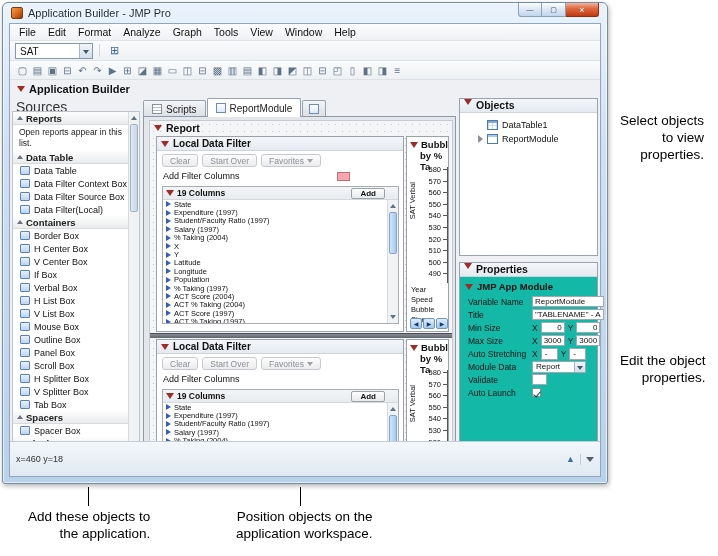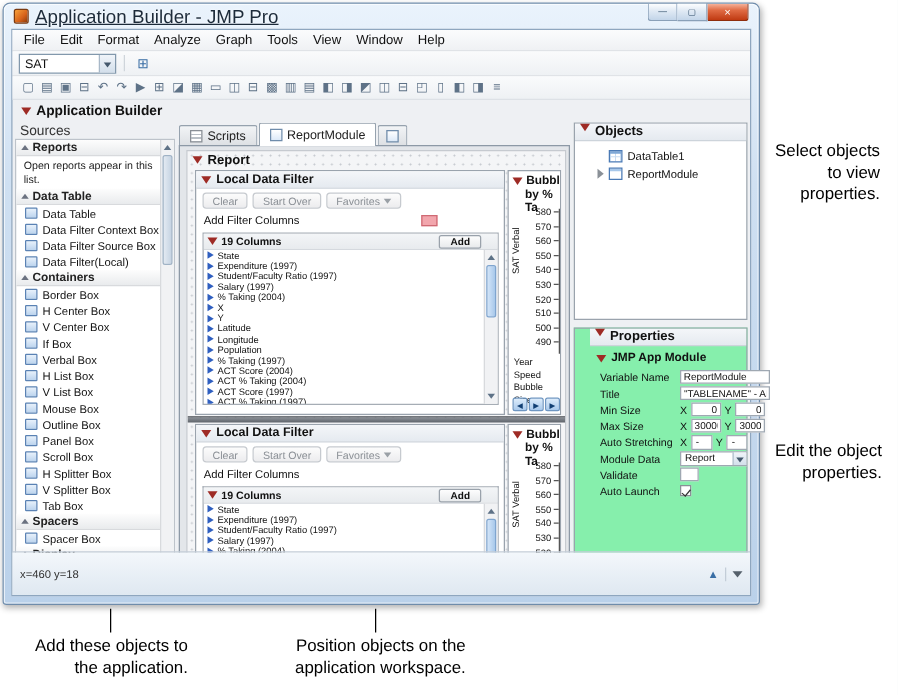--- a/index.html
+++ b/index.html
@@ -8,21 +8,21 @@
   .page { position:relative; width:718px; height:556px; background:#fff; overflow:hidden; }
 
   
   .window { position:absolute; left:2px; top:2px; width:606px; height:482px;
     border:1px solid #6f8cab; border-radius:6px 6px 3px 3px;
     background:linear-gradient(#eaf3fc,#cfe0f2 30%,#bad1ea);
     box-shadow: inset 0 0 0 1px rgba(255,255,255,.65), 1px 2px 5px rgba(0,0,0,.3); }
   .titlebar { position:absolute; left:0; top:0; right:0; height:20px; display:flex; align-items:center; padding:0 8px; gap:5px; }
   .app-icon { width:12px; height:12px; border-radius:2px; border:1px solid #7a3a10;
     background:linear-gradient(135deg,#f7a13c,#d6611a 60%,#8a3a0a); flex:0 0 auto; }
-  .title-text { font-size:15px; color:#1d2b3a; text-shadow:0 0 3px #fff; white-space:nowrap;text-decoration:underline; }
+  .title-text { font-size:11px; color:#1d2b3a; text-shadow:0 0 3px #fff; white-space:nowrap; }
   .win-buttons { position:absolute; right:8px; top:0; display:flex; }
   .win-btn { height:14px; border:1px solid #8aa0b8; border-top:none; display:flex; align-items:center; justify-content:center;
     font-size:7px; color:#2c4a66; background:linear-gradient(#fdfeff,#dfe9f4 45%,#c3d5e9); cursor:default; }
   .win-btn.min { width:24px; border-radius:0 0 0 3px; }
   .win-btn.max { width:24px; border-left:none; }
   .win-btn.close { width:33px; border-left:none; border-radius:0 0 3px 0; color:#fff; font-size:9px;
     background:linear-gradient(#f6b39c,#e06b44 40%,#c03a12); border-color:#8f2d0d; }
 
   .window-inner { position:absolute; left:6px; right:6px; top:20px; bottom:6px; background:#eef0f3; border:1px solid #8ea6bf; }
 
@@ -41,21 +41,21 @@
   .toolbar2 { position:absolute; left:0; top:37px; right:0; height:19px; background:linear-gradient(#fafbfc,#eef1f4);
     border-bottom:1px solid #dde1e6; display:flex; align-items:center; padding-left:5px; }
   .tb2-icon { width:15px; height:15px; display:flex; align-items:center; justify-content:center; font-size:10px; color:#5e7287; }
 
   
   .wedge { width:0; height:0; border-left:4px solid transparent; border-right:4px solid transparent; border-top:6px solid #9e2b25; flex:0 0 auto; }
   .ab-header { position:absolute; left:3px; top:57px; height:16px; display:flex; align-items:center; gap:4px; padding-left:4px; }
   .ab-title { font-size:11px; font-weight:bold; color:#111; white-space:nowrap; }
 
   
-  .sources-label { position:absolute; left:6px; top:75px; font-size:11px; color:#333; }
+  .sources-label { position:absolute; left:6px; top:75px; font-size:14px; color:#333; }
   .sidebar { position:absolute; left:2px; top:87px; width:128px; bottom:17px; background:#fff; border:1px solid #bdc3ca; }
   .sb-content { position:absolute; left:0; top:0; right:11px; bottom:0; overflow:hidden; }
   .sb-section { height:13px; background:linear-gradient(#fdfdfd,#e9ebed); border-bottom:1px solid #d8dadd;
     display:flex; align-items:center; gap:3px; padding-left:4px; font-size:9.5px; font-weight:bold; color:#222; }
   .sb-sec-icon { width:0; height:0; border-left:3px solid transparent; border-right:3px solid transparent; border-bottom:4px solid #6b7280; }
   .sb-note { padding:2px 2px 2px 6px; font-size:8.5px; color:#222; line-height:11px; }
   .sb-item { height:13px; display:flex; align-items:center; gap:4px; padding-left:7px; }
   .sb-item-icon { width:10px; height:9px; border:1px solid #5a82b4; background:linear-gradient(#e8f1fb,#bcd4ee); border-radius:1px; flex:0 0 auto; }
   .sb-item-label { font-size:9px; color:#111; white-space:nowrap; }
   .vscroll { position:absolute; right:0; top:0; width:11px; bottom:0; background:#f1f2f4; border-left:1px solid #d8dadd; }
@@ -139,21 +139,21 @@
   .tree-row.child-exp { padding-left:18px; }
   .tri-open { width:0; height:0; border-left:4px solid transparent; border-right:4px solid transparent; border-top:5px solid #444; }
   .tri-closed { width:0; height:0; border-top:4px solid transparent; border-bottom:4px solid transparent; border-left:5px solid #8a9097; }
   .obj-icon { flex:0 0 auto; }
   .obj-icon.diamond { width:8px; height:8px; background:linear-gradient(135deg,#9fd8d0,#3a9a8f); border:1px solid #2a6f66; transform:rotate(45deg) scale(.85); }
   .obj-icon.table { width:11px; height:10px; border:1px solid #4a7ab5; background:#fff;
     background-image:linear-gradient(#c8dcf2 1px, transparent 1px), linear-gradient(90deg,#c8dcf2 1px, transparent 1px);
     background-size:4px 4px; box-shadow:inset 0 2px 0 #7fa8d6; }
   .obj-icon.module { width:11px; height:10px; border:1px solid #4a7ab5; background:#fff; box-shadow:inset 0 2px 0 #a8c8ea; }
 
-  .properties-panel { position:absolute; left:449px; top:238px; right:2px; bottom:17px; background:#86efac; border:1px solid #9aa3ad;padding-left:12px; }
+  .properties-panel { position:absolute; left:449px; top:238px; right:2px; bottom:17px; background:#14b8a6; border:1px solid #9aa3ad; }
   .group-header { display:flex; gap:4px; align-items:center; padding:4px 0 3px 5px; font-size:9.5px; font-weight:bold; color:#111; }
   .prop-row { display:flex; align-items:center; height:13px; padding-left:8px; position:relative; }
   .p-label { font-size:8.5px; color:#111; white-space:nowrap; }
   .p-ctrl { position:absolute; left:72px; right:4px; display:flex; align-items:center; gap:3px; }
   .p-input { height:11px; border:1px solid #9fa8b2; background:#fff; font-size:8px; font-family:inherit; padding:0 2px; color:#111; }
   .p-input.wide { width:72px; }
   .p-input.xs { width:24px; text-align:right; }
   .p-input.xxs { width:15px; text-align:center; }
   .xy-lab { font-size:8.5px; color:#111; }
   .p-select { height:12px; min-width:54px; border:1px solid #9fa8b2; background:#fff; display:flex; align-items:center; font-size:8px; color:#111; padding-left:3px; }

